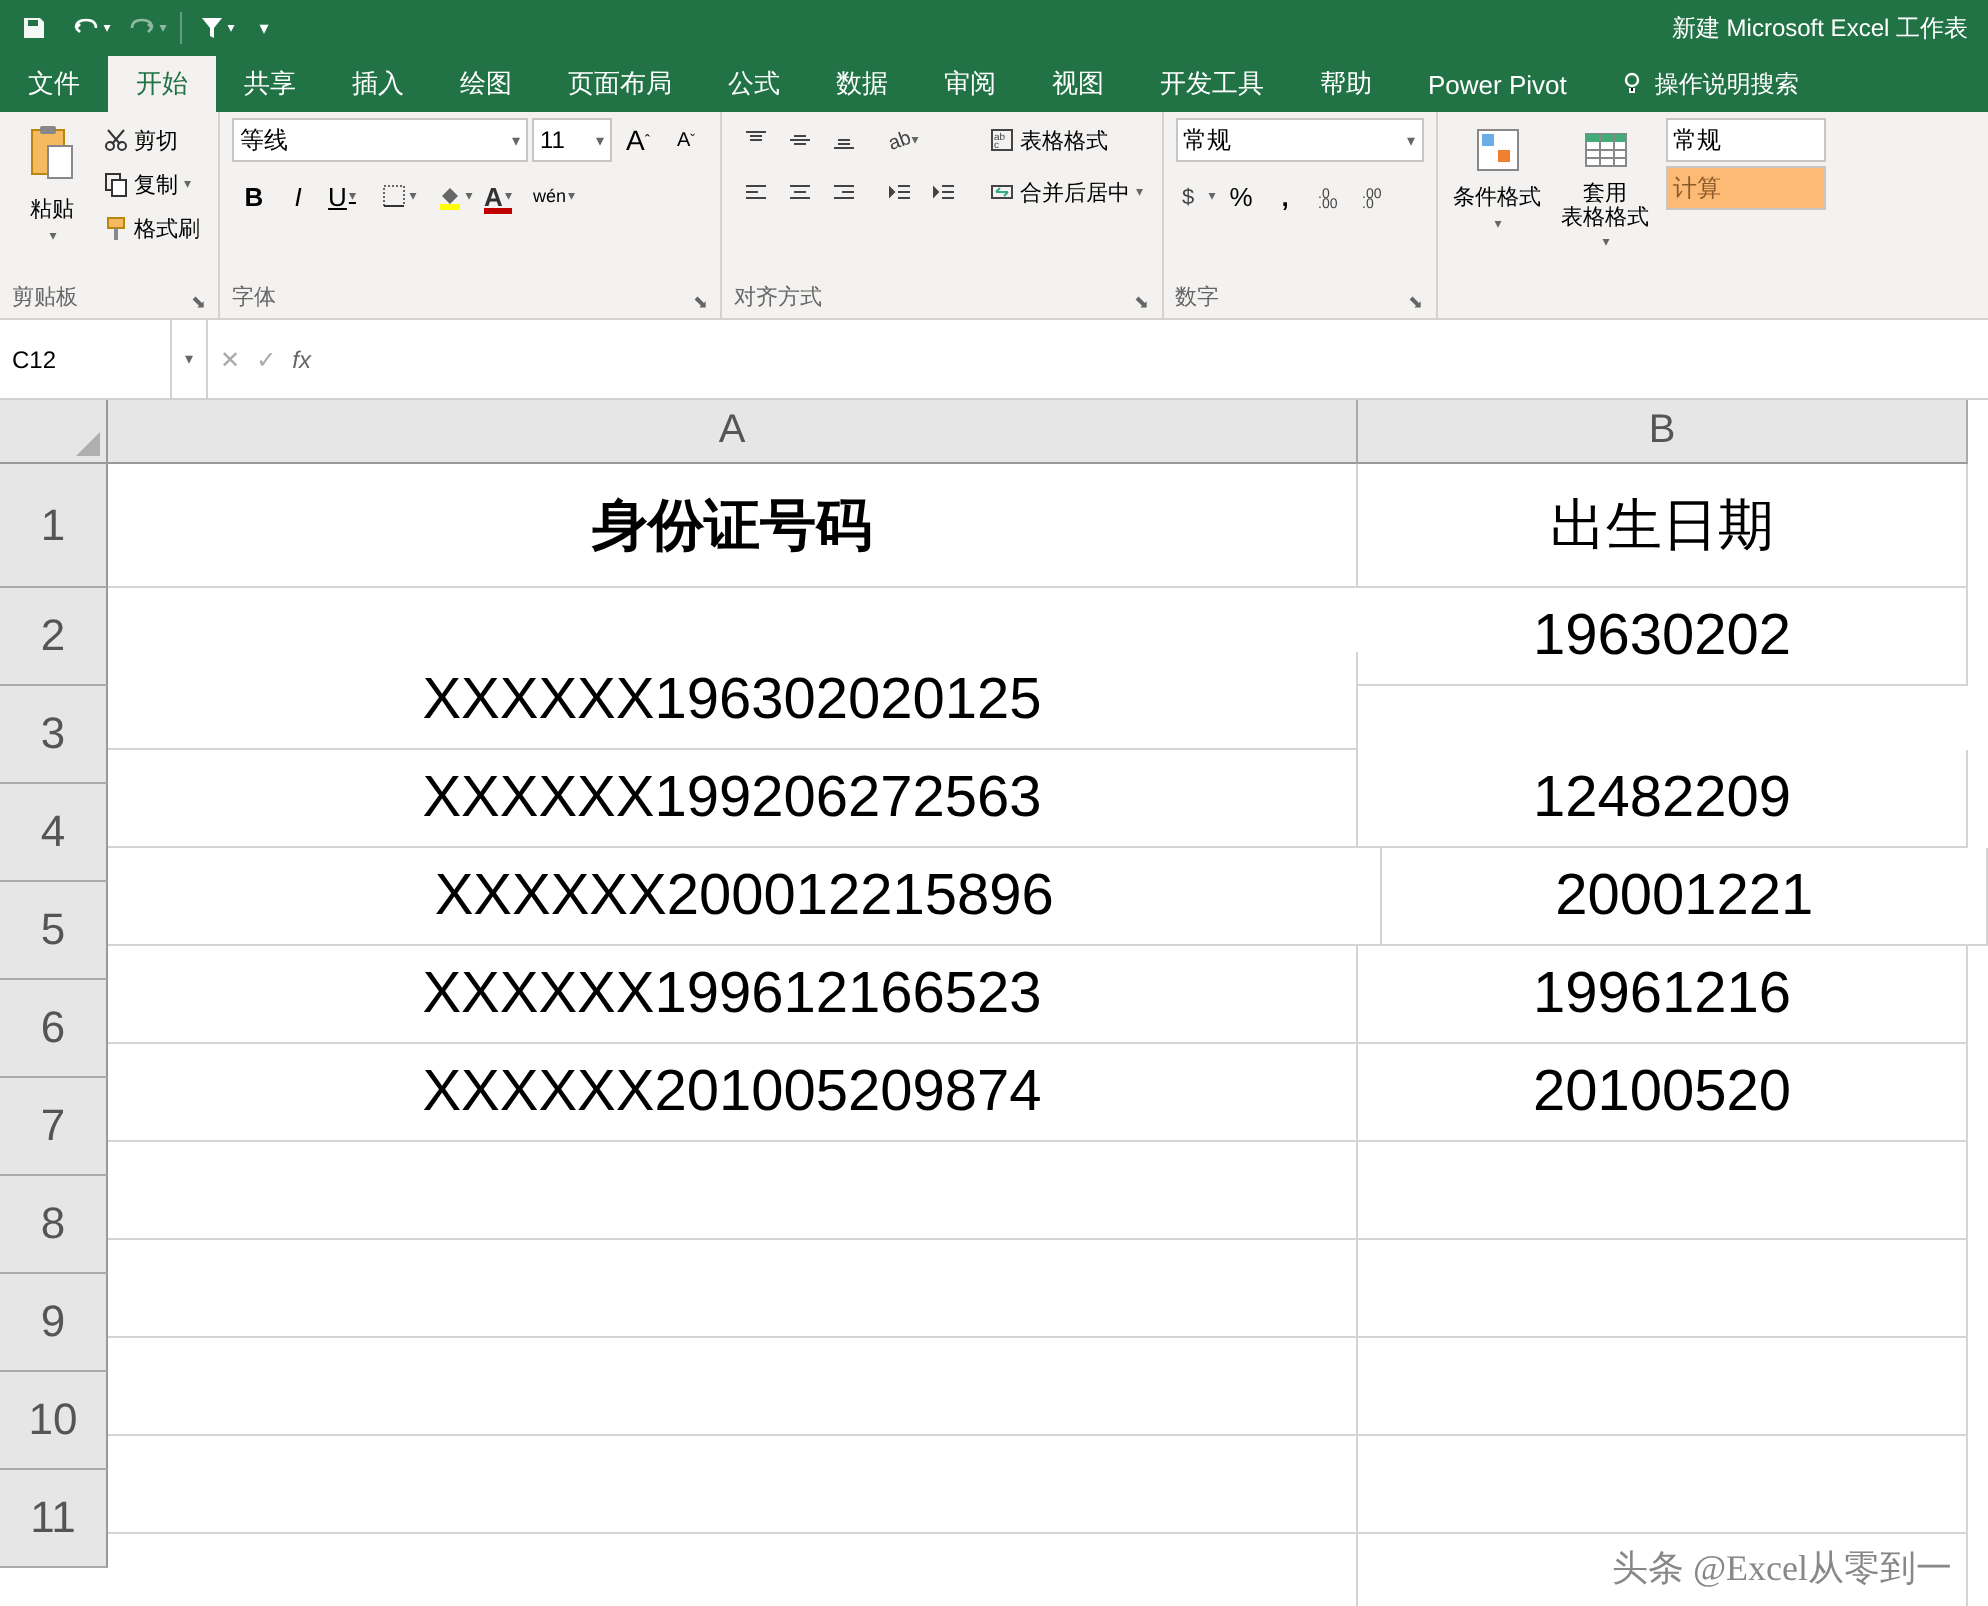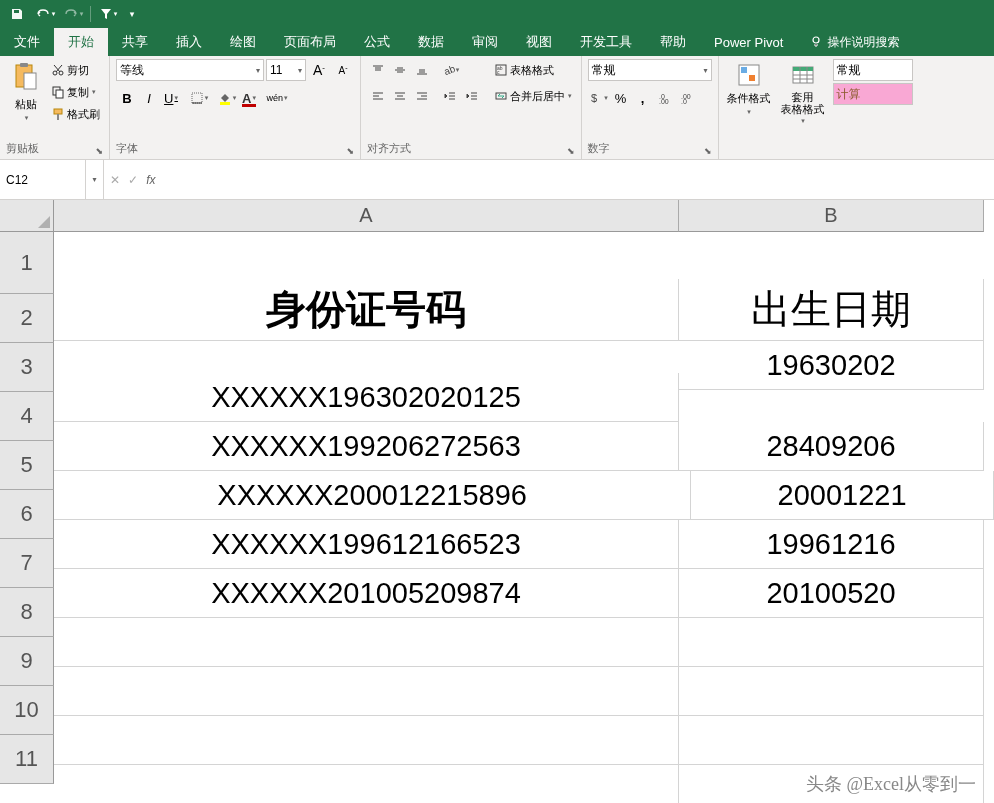--- a/index.html
+++ b/index.html
@@ -45,21 +45,21 @@
     .grid-area { position: relative; height: 614px; overflow: hidden; background: #fff; }
     .select-all { position: absolute; top: 0; left: 0; width: 54px; height: 32px; background: #e6e6e6; border-right: 1px solid #999; border-bottom: 1px solid #999; cursor: pointer; }
     .select-all::after { content: ''; position: absolute; right: 3px; bottom: 3px; width: 0; height: 0; border-left: 12px solid transparent; border-bottom: 12px solid #b0b0b0; }
     .col-headers { position: absolute; top: 0; left: 54px; right: 0; height: 32px; display: flex; }
     .col-header { background: #e6e6e6; border-right: 1px solid #aaa; border-bottom: 1px solid #999; display: flex; align-items: center; justify-content: center; font-size: 20px; color: #555; cursor: pointer; }
     .row-headers { position: absolute; top: 32px; left: 0; width: 54px; display: flex; flex-direction: column; }
     .row-header { background: #e6e6e6; border-right: 1px solid #999; border-bottom: 1px solid #aaa; display: flex; align-items: center; justify-content: center; font-size: 22px; color: #555; cursor: pointer; }
     .cells { position: absolute; top: 32px; left: 54px; right: 0; display: flex; flex-direction: column; }
     .row { display: flex; }
     .cell { border-right: 1px solid #d4d4d4; border-bottom: 1px solid #d4d4d4; display: flex; align-items: center; justify-content: center; font-size: 29px; font-family: "DengXian", "等线", "Microsoft YaHei", sans-serif; padding: 0 4px; }
-    .cell.header-cell { font-weight: bold; font-size: 40px; margin-top: 47px; }
+    .cell.header-cell { font-weight: bold; font-size: 28px; }
     
     .watermark { position: absolute; bottom: 18px; right: 18px; color: #888; font-size: 18px; font-family: "Microsoft YaHei"; }
     
     svg { display: block; }
   </style>
 </head>
 <body>
 
 <div class="title-bar">
   <div class="qat">
@@ -84,20 +84,21 @@
     <div class="qat-btn">
       <svg width="14" height="14" viewBox="0 0 14 14">
           <path fill="#fff" d="M2 2h10l-4 5v5l-2-1V7z"></path>
         </svg>
       <span class="drop" style="color:#fff">▾</span>
     </div>
     <div class="qat-btn" style="width:18px">
       <span style="color:#fff;font-size:9px">▾</span>
     </div>
   </div>
+  <div class="title-text">新建 Microsoft Excel 工作表</div>
 </div>
 
 <div class="tabs">
   <div class="tab">文件</div>
   <div class="tab active">开始</div>
   <div class="tab">共享</div>
   <div class="tab">插入</div>
   <div class="tab">绘图</div>
   <div class="tab">页面布局</div>
   <div class="tab">公式</div>
@@ -353,21 +354,21 @@
             <path stroke="#888" d="M4 14h20M4 18h20M11 6v16M18 6v16"></path>
           </svg>
         <span style="white-space:pre;text-align:center;line-height:1.1">套用
 表格格式</span>
           <span class="drop">▾</span>
       </div>
       <div class="col" style="gap:2px">
         <div class="combo" style="width:80px;background:#fff">
             <span>常规</span>
           </div>
-        <div class="combo" style="width:80px;background:#f9a8d4;color:#8b5a2b">
+        <div class="combo" style="width:80px;background:#fdba74;color:#8b5a2b">
             <span>计算</span>
           </div>
       </div>
     </div>
     <div class="group-label"></div>
   </div>
 </div>
 
 <div class="formula-bar">
   <div class="name-box">
@@ -405,21 +406,21 @@
       <div class="row">
         <div class="cell header-cell" style="width: 625px; height: 62px;">身份证号码</div>
         <div class="cell header-cell" style="width: 305px; height: 62px; font-weight: normal;">出生日期</div>
       </div>
       <div class="row">
         <div class="cell" style="width: 625px; height: 49px; margin-top: 32px;">XXXXXX196302020125</div>
         <div class="cell" style="width: 305px; height: 49px;">19630202</div>
       </div>
       <div class="row">
         <div class="cell" style="width: 625px; height: 49px;">XXXXXX199206272563</div>
-        <div class="cell" style="width: 305px; height: 49px;">28409206</div>
+        <div class="cell" style="width: 305px; height: 49px;">12482209</div>
       </div>
       <div class="row">
         <div class="cell" style="width: 642px; height: 49px;">XXXXXX200012215896</div>
         <div class="cell" style="width: 305px; height: 49px;">20001221</div>
       </div>
       <div class="row">
         <div class="cell" style="width: 625px; height: 49px;">XXXXXX199612166523</div>
         <div class="cell" style="width: 305px; height: 49px;">19961216</div>
       </div>
       <div class="row">

